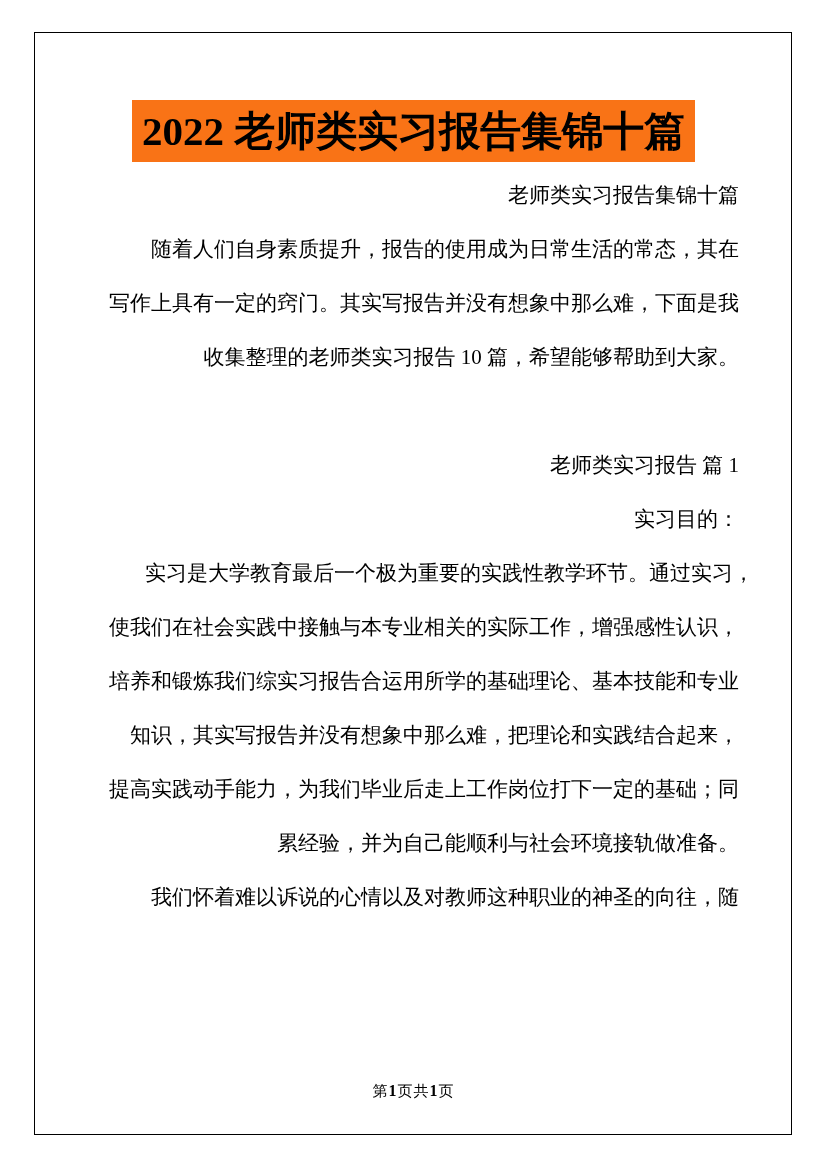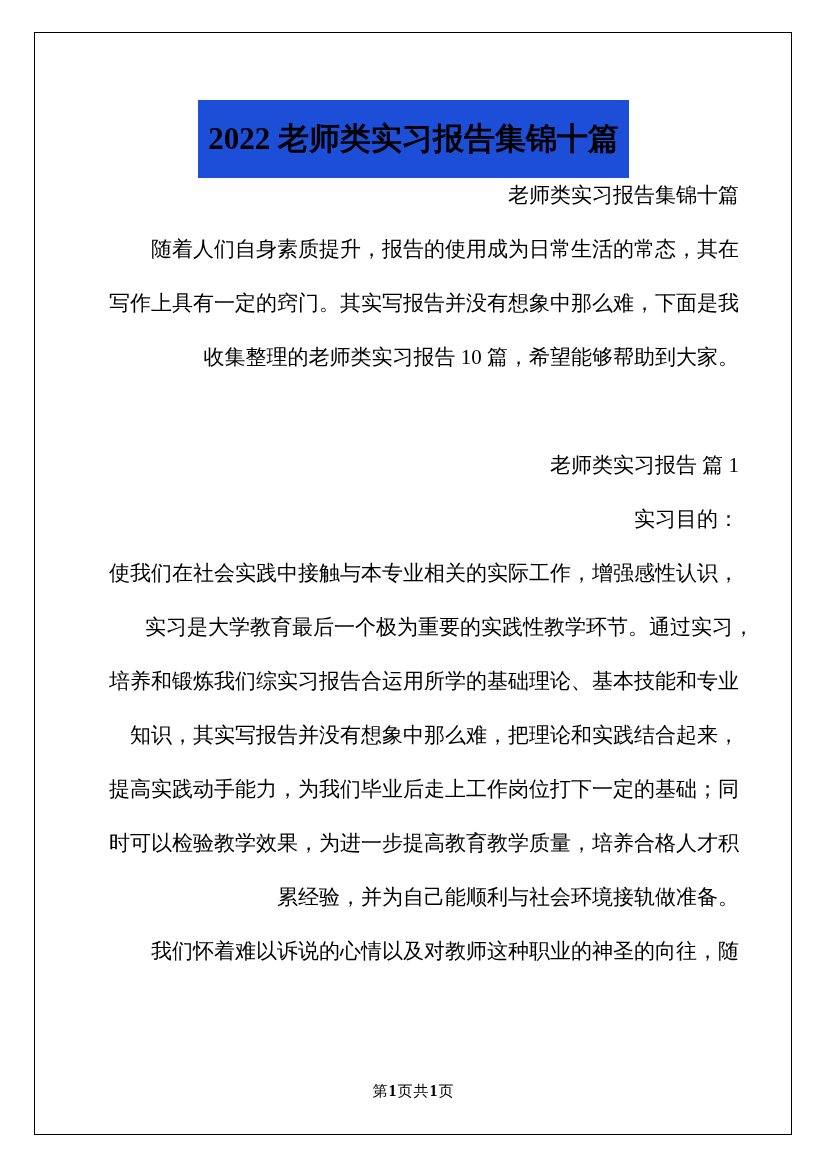--- a/index.html
+++ b/index.html
@@ -27,25 +27,25 @@
   }
   .title-row {
     position: absolute;
     left: 0;
     top: 100px;
     width: 827px;
     text-align: center;
   }
   .title-highlight {
     display: inline-block;
-    background: #1d4ed8;
-    font-size: 31px;
+    background: #f97316;
+    font-size: 41px;
     font-weight: bold;
     line-height: 46px;
-    padding: 16px 10px;
+    padding: 8px 10px;
     white-space: pre;
   }
   .doc-body {
     position: absolute;
     left: 103px;
     top: 168px;
     width: 636px;
     text-align: right;
   }
   .text-line {
@@ -84,25 +84,24 @@
 </div>
 
 <div class="doc-body">
     <div class="text-line">老师类实习报告集锦十篇</div>
     <div class="text-line indent">随着人们自身素质提升，报告的使用成为日常生活的常态，其在</div>
     <div class="text-line">写作上具有一定的窍门。其实写报告并没有想象中那么难，下面是我</div>
     <div class="text-line">收集整理的老师类实习报告 10 篇，希望能够帮助到大家。</div>
     <div class="text-line"></div>
     <div class="text-line">老师类实习报告 篇 1</div>
     <div class="text-line indent">实习目的：</div>
+    <div class="text-line indent">实习是大学教育最后一个极为重要的实践性教学环节。通过实习，</div>
     <div class="text-line">使我们在社会实践中接触与本专业相关的实际工作，增强感性认识，</div>
-    <div class="text-line indent">实习是大学教育最后一个极为重要的实践性教学环节。通过实习，</div>
     <div class="text-line">培养和锻炼我们综实习报告合运用所学的基础理论、基本技能和专业</div>
     <div class="text-line">知识，其实写报告并没有想象中那么难，把理论和实践结合起来，</div>
     <div class="text-line">提高实践动手能力，为我们毕业后走上工作岗位打下一定的基础；同</div>
-    <div class="text-line">时可以检验教学效果，为进一步提高教育教学质量，培养合格人才积</div>
     <div class="text-line">累经验，并为自己能顺利与社会环境接轨做准备。</div>
     <div class="text-line indent">我们怀着难以诉说的心情以及对教师这种职业的神圣的向往，随</div>
   </div>
 
 <div class="page-footer">
   <span><span>第</span><span class="num">1</span><span>页</span></span><span class="total-group"><span>共</span><span class="num">1</span><span>页</span></span>
 </div>
 
 </body></html>

